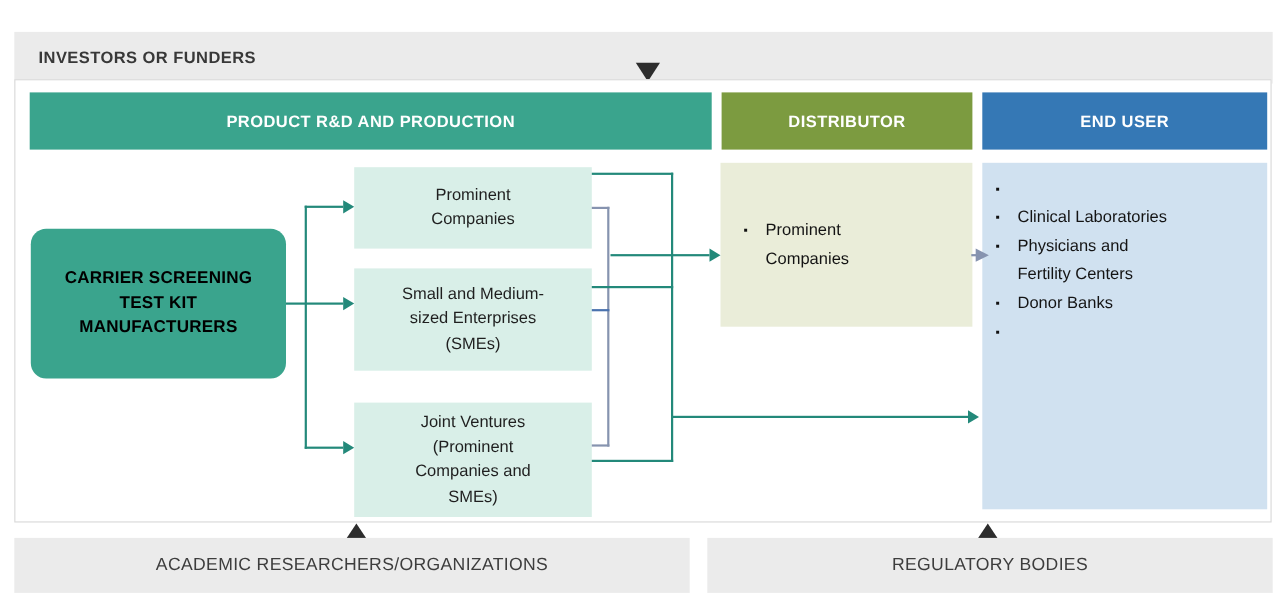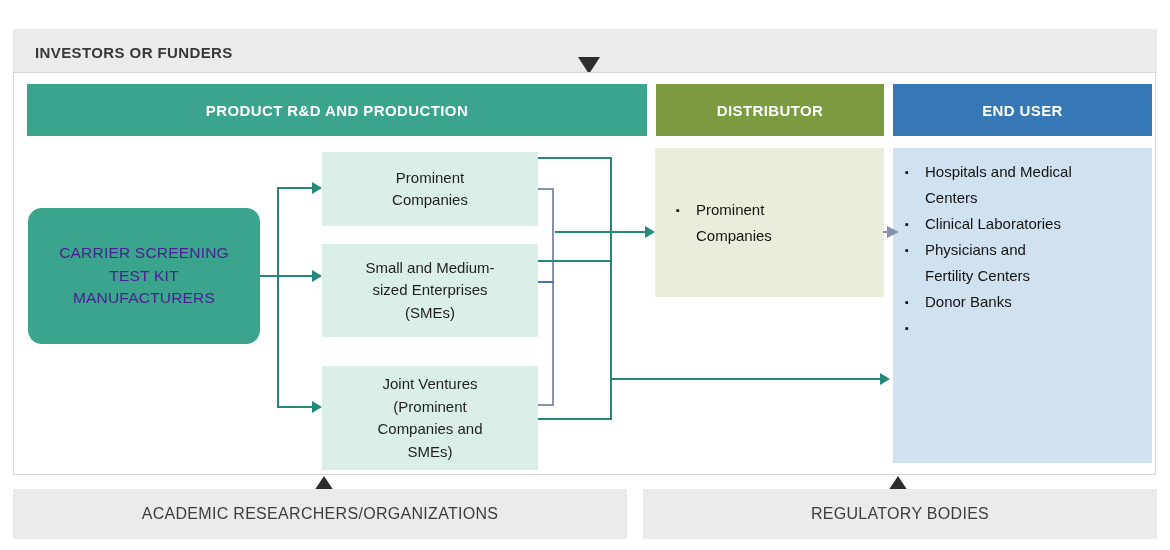--- a/index.html
+++ b/index.html
@@ -25,21 +25,21 @@
     background:#fff;border:1px solid #D8D8D8;box-sizing:border-box;}
 
   .colheader{position:absolute;top:84px;height:52px;display:flex;align-items:center;justify-content:center;}
   .colheader .lbl{color:#fff;font-weight:bold;font-size:15px;letter-spacing:.4px;text-align:center;}
   .hdr-rd{left:27px;width:620px;background:var(--teal);}
   .hdr-dist{left:656px;width:228px;background:var(--olive);}
   .hdr-end{left:893px;width:259px;background:var(--blue);}
 
   .mfg{position:absolute;left:28px;top:208px;width:232px;height:136px;background:var(--teal);
     border-radius:14px;display:flex;align-items:center;justify-content:center;}
-  .mfg .lbl{color:#4c1d95;font-weight:normal;font-size:15.5px;line-height:1.45;text-align:center;white-space:pre-line;letter-spacing:.2px;}
+  .mfg .lbl{color:#000000;font-weight:bold;font-size:15.5px;line-height:1.45;text-align:center;white-space:pre-line;letter-spacing:.2px;}
 
   .rdbox{position:absolute;left:322px;width:216px;background:var(--teal-light);
     display:flex;align-items:center;justify-content:center;}
   .rdbox .lbl{font-size:15px;line-height:1.5;text-align:center;white-space:pre-line;color:#1f1f1f;}
   .rdbox1{top:152px;height:74px;}
   .rdbox2{top:244px;height:93px;}
   .rdbox3{top:366px;height:104px;}
 
   .distbox{position:absolute;left:655px;top:148px;width:229px;height:149px;background:var(--olive-light);
     display:flex;align-items:center;}
@@ -116,22 +116,20 @@
     <div class="item bullet-item">
       <span class="bullet">▪</span>
       <span class="bullet-text">Prominent
 Companies</span>
     </div>
   </div>
 
   <div class="endbox">
     <div class="bullet-item">
       <span class="bullet">▪</span>
-      <span class="bullet-text">Hospitals and Medical
-Centers</span>
     </div>
     <div class="bullet-item">
       <span class="bullet">▪</span>
       <span class="bullet-text">Clinical Laboratories</span>
     </div>
     <div class="bullet-item">
       <span class="bullet">▪</span>
       <span class="bullet-text">Physicians and
 Fertility Centers</span>
     </div>

